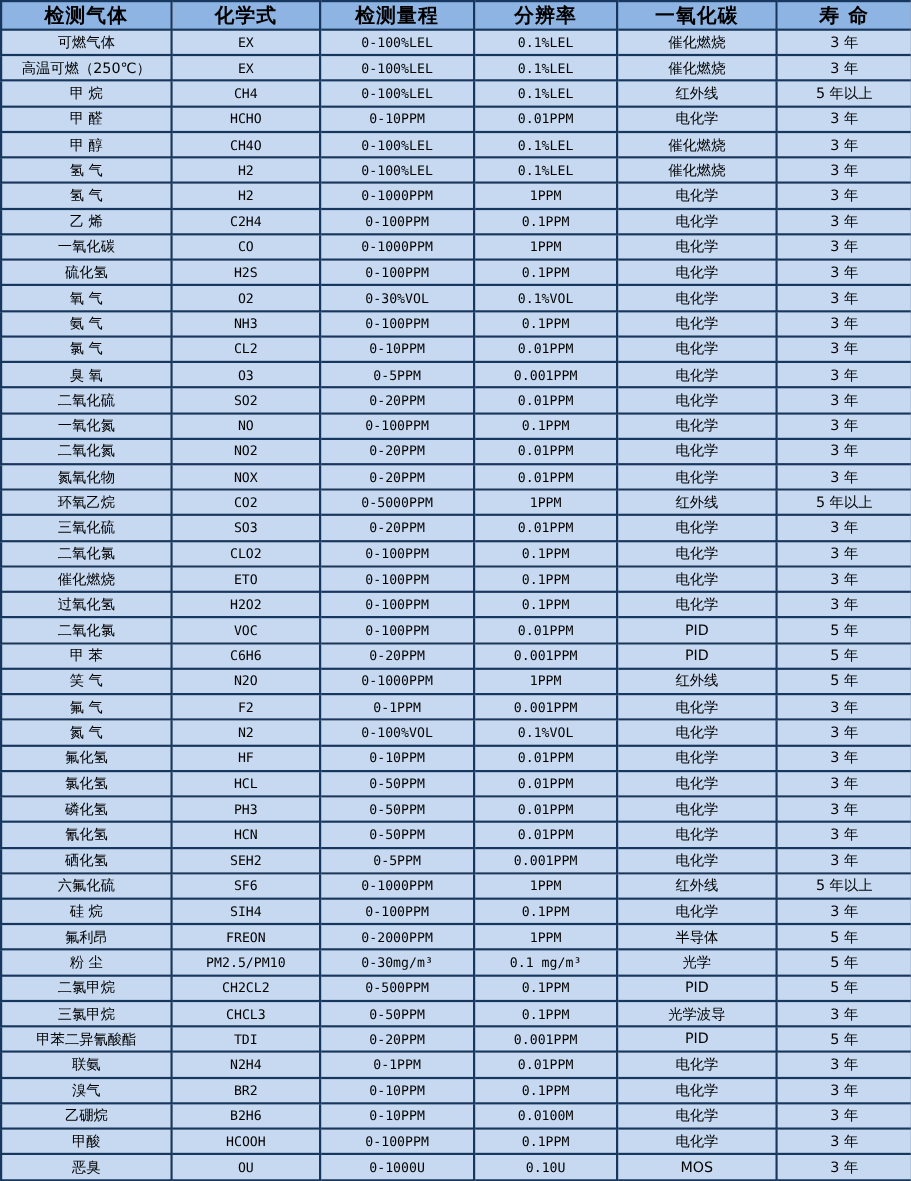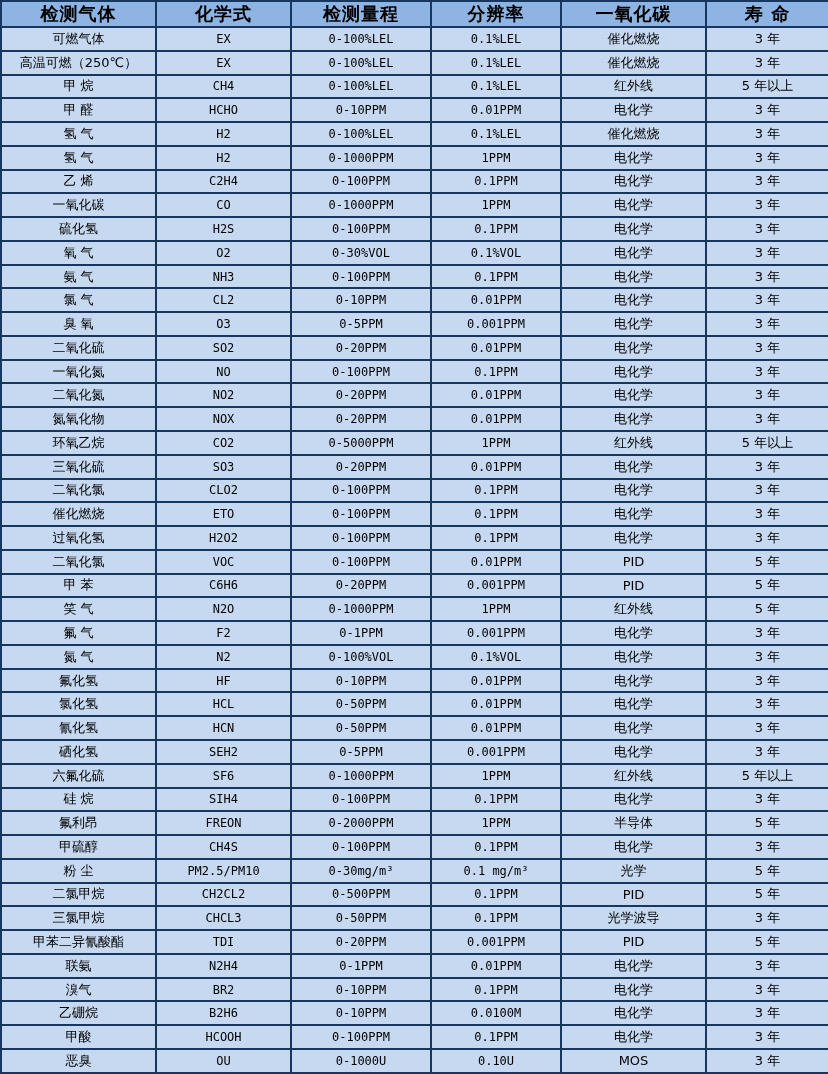--- a/index.html
+++ b/index.html
@@ -104,20 +104,28 @@
         </tr>
         <tr>
           <td>甲  醛</td>
           <td class="mono">HCHO</td>
           <td class="mono">0-10PPM</td>
           <td class="mono">0.01PPM</td>
           <td>电化学</td>
           <td>3 年</td>
         </tr>
         <tr>
+          <td>甲  醇</td>
+          <td class="mono">CH4O</td>
+          <td class="mono">0-100%LEL</td>
+          <td class="mono">0.1%LEL</td>
+          <td>催化燃烧</td>
+          <td>3 年</td>
+        </tr>
+        <tr>
           <td>氢  气</td>
           <td class="mono">H2</td>
           <td class="mono">0-100%LEL</td>
           <td class="mono">0.1%LEL</td>
           <td>催化燃烧</td>
           <td>3 年</td>
         </tr>
         <tr>
           <td>氢  气</td>
           <td class="mono">H2</td>
@@ -304,20 +312,28 @@
         </tr>
         <tr>
           <td>氯化氢</td>
           <td class="mono">HCL</td>
           <td class="mono">0-50PPM</td>
           <td class="mono">0.01PPM</td>
           <td>电化学</td>
           <td>3 年</td>
         </tr>
         <tr>
+          <td>磷化氢</td>
+          <td class="mono">PH3</td>
+          <td class="mono">0-50PPM</td>
+          <td class="mono">0.01PPM</td>
+          <td>电化学</td>
+          <td>3 年</td>
+        </tr>
+        <tr>
           <td>氰化氢</td>
           <td class="mono">HCN</td>
           <td class="mono">0-50PPM</td>
           <td class="mono">0.01PPM</td>
           <td>电化学</td>
           <td>3 年</td>
         </tr>
         <tr>
           <td>硒化氢</td>
           <td class="mono">SEH2</td>
@@ -342,28 +358,20 @@
           <td>电化学</td>
           <td>3 年</td>
         </tr>
         <tr>
           <td>氟利昂</td>
           <td class="mono">FREON</td>
           <td class="mono">0-2000PPM</td>
           <td class="mono">1PPM</td>
           <td>半导体</td>
           <td>5 年</td>
-        </tr>
-        <tr>
-          <td>甲硫醇</td>
-          <td class="mono">CH4S</td>
-          <td class="mono">0-100PPM</td>
-          <td class="mono">0.1PPM</td>
-          <td>电化学</td>
-          <td>3 年</td>
         </tr>
         <tr>
           <td>粉  尘</td>
           <td class="mono">PM2.5/PM10</td>
           <td class="mono">0-30mg/m³</td>
           <td class="mono">0.1 mg/m³</td>
           <td>光学</td>
           <td>5 年</td>
         </tr>
         <tr>

